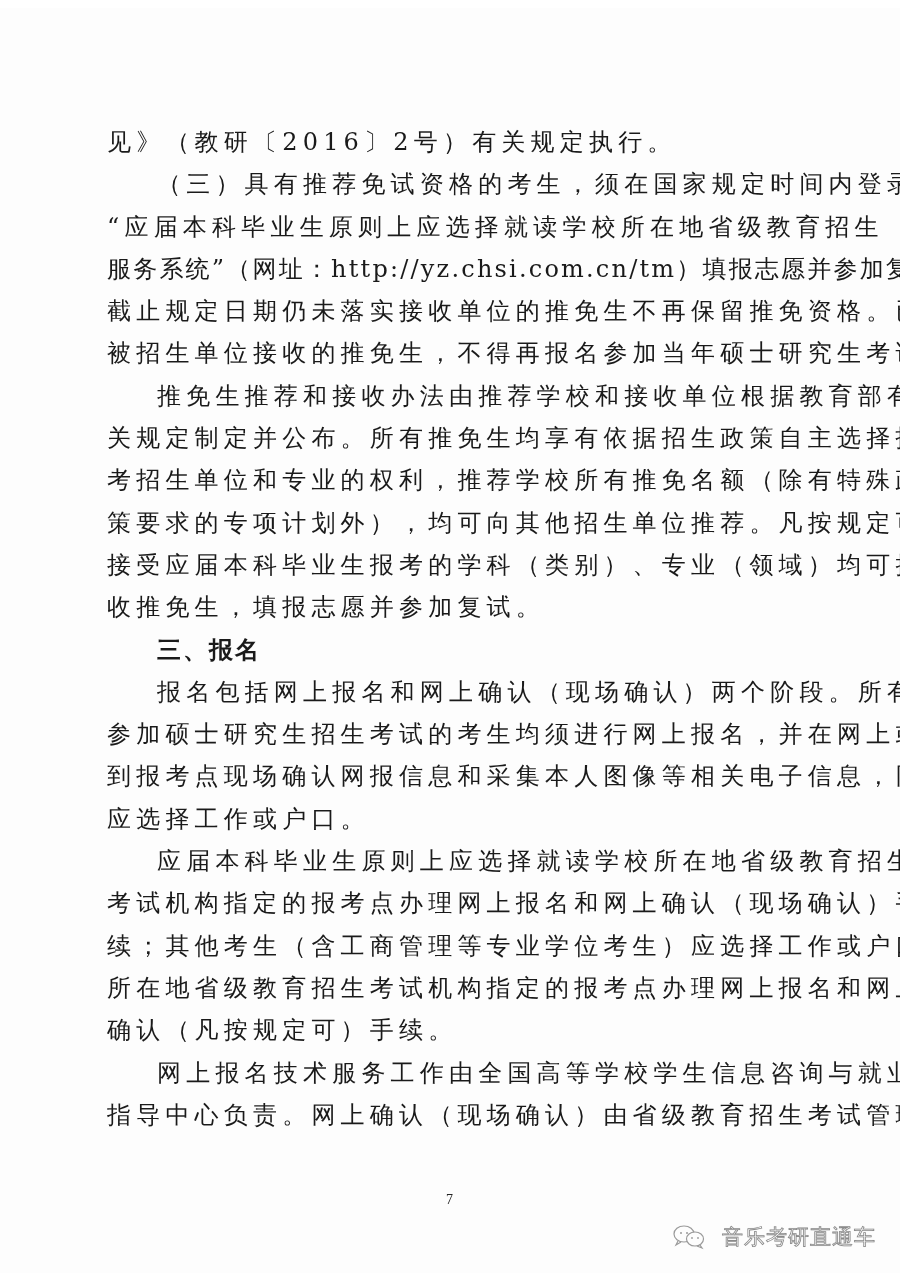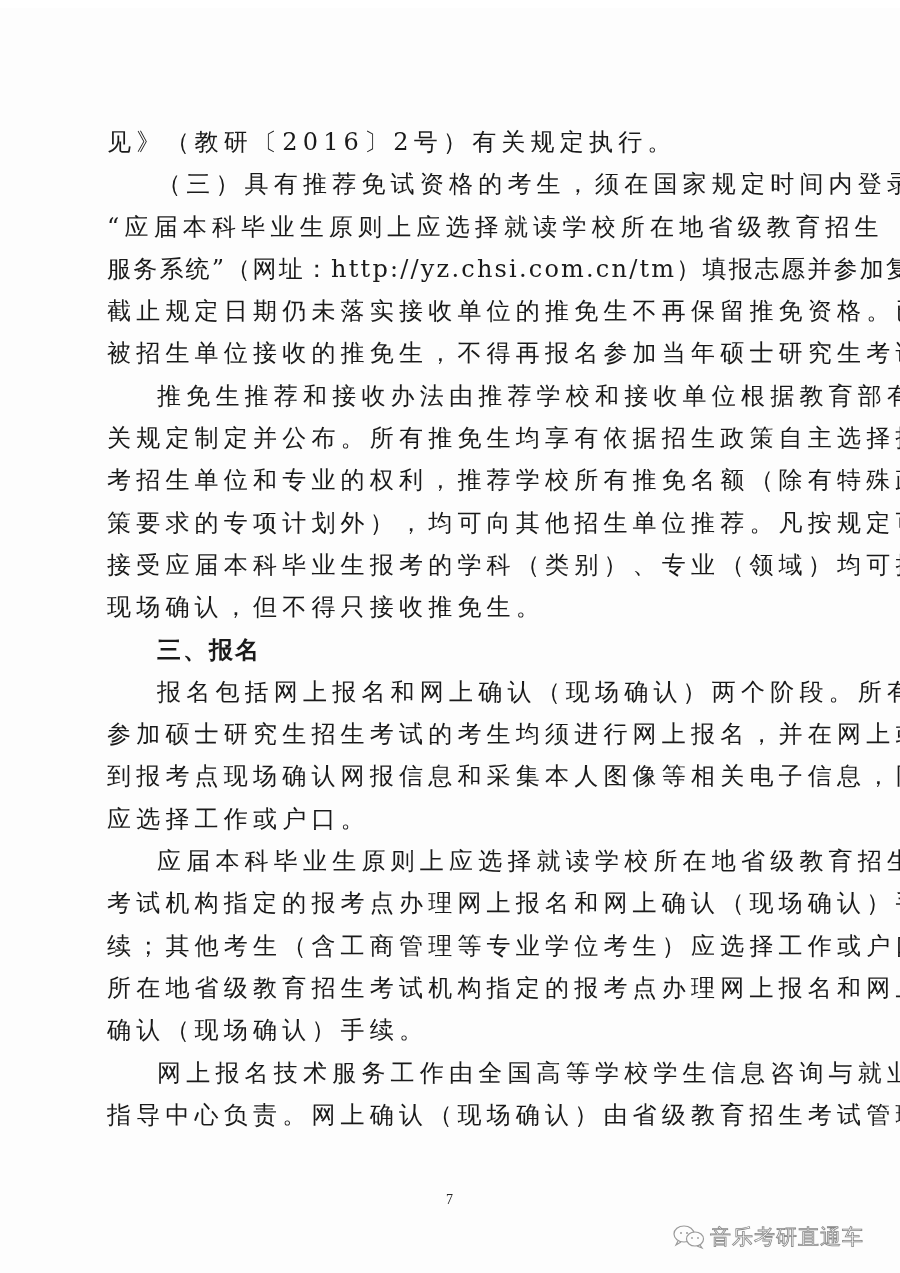--- a/index.html
+++ b/index.html
@@ -57,21 +57,21 @@
       font-family: "Liberation Serif", serif;
       color: #222;
     }
     .watermark {
       position: absolute;
       left: 672px;
       top: 1209px;
       height: 40px;
       display: flex;
       align-items: center;
-      gap: 4px;
+      gap: 16px;
       color: #9a9a9a;
     }
     .watermark .wm-icon {
       width: 34px;
       height: 26px;
       position: relative;
     }
     .watermark .wm-text {
       font-family: "DejaVu Sans", "Liberation Sans", sans-serif;
       font-size: 21px;
@@ -91,31 +91,31 @@
     <div class="line indent">（三）具有推荐免试资格的考生，须在国家规定时间内登录</div>
     <div class="line">“应届本科毕业生原则上应选择就读学校所在地省级教育招生</div>
     <div class="line" style="letter-spacing:2.2px;">服务系统”（网址：http://yz.chsi.com.cn/tm）填报志愿并参加复试。</div>
     <div class="line">截止规定日期仍未落实接收单位的推免生不再保留推免资格。已</div>
     <div class="line">被招生单位接收的推免生，不得再报名参加当年硕士研究生考试</div>
     <div class="line indent">推免生推荐和接收办法由推荐学校和接收单位根据教育部有</div>
     <div class="line">关规定制定并公布。所有推免生均享有依据招生政策自主选择报</div>
     <div class="line">考招生单位和专业的权利，推荐学校所有推免名额（除有特殊政</div>
     <div class="line">策要求的专项计划外），均可向其他招生单位推荐。凡按规定可</div>
     <div class="line">接受应届本科毕业生报考的学科（类别）、专业（领域）均可接</div>
-    <div class="line last">现场确认，但不得只接收推免生。</div>
+    <div class="line last">收推免生，填报志愿并参加复试。</div>
     <div class="line indent heading">三、报名</div>
     <div class="line indent">报名包括网上报名和网上确认（现场确认）两个阶段。所有</div>
     <div class="line">参加硕士研究生招生考试的考生均须进行网上报名，并在网上或</div>
     <div class="line">到报考点现场确认网报信息和采集本人图像等相关电子信息，同</div>
     <div class="line last">应选择工作或户口。</div>
     <div class="line indent">应届本科毕业生原则上应选择就读学校所在地省级教育招生</div>
     <div class="line">考试机构指定的报考点办理网上报名和网上确认（现场确认）手</div>
     <div class="line">续；其他考生（含工商管理等专业学位考生）应选择工作或户口</div>
     <div class="line">所在地省级教育招生考试机构指定的报考点办理网上报名和网上</div>
-    <div class="line last">确认（现场确认）手续。</div>
+    <div class="line last">确认（凡按规定可）手续。</div>
     <div class="line indent">网上报名技术服务工作由全国高等学校学生信息咨询与就业</div>
     <div class="line">指导中心负责。网上确认（现场确认）由省级教育招生考试管理</div>
   </div>
 
   <div class="page-number">7</div>
 
   <div class="watermark">
     <span class="wm-icon">
       <svg width="34" height="26" viewBox="0 0 34 26">
         <ellipse cx="12" cy="10" rx="10" ry="8" fill="none" stroke="#9a9a9a" stroke-width="1.2"></ellipse>

